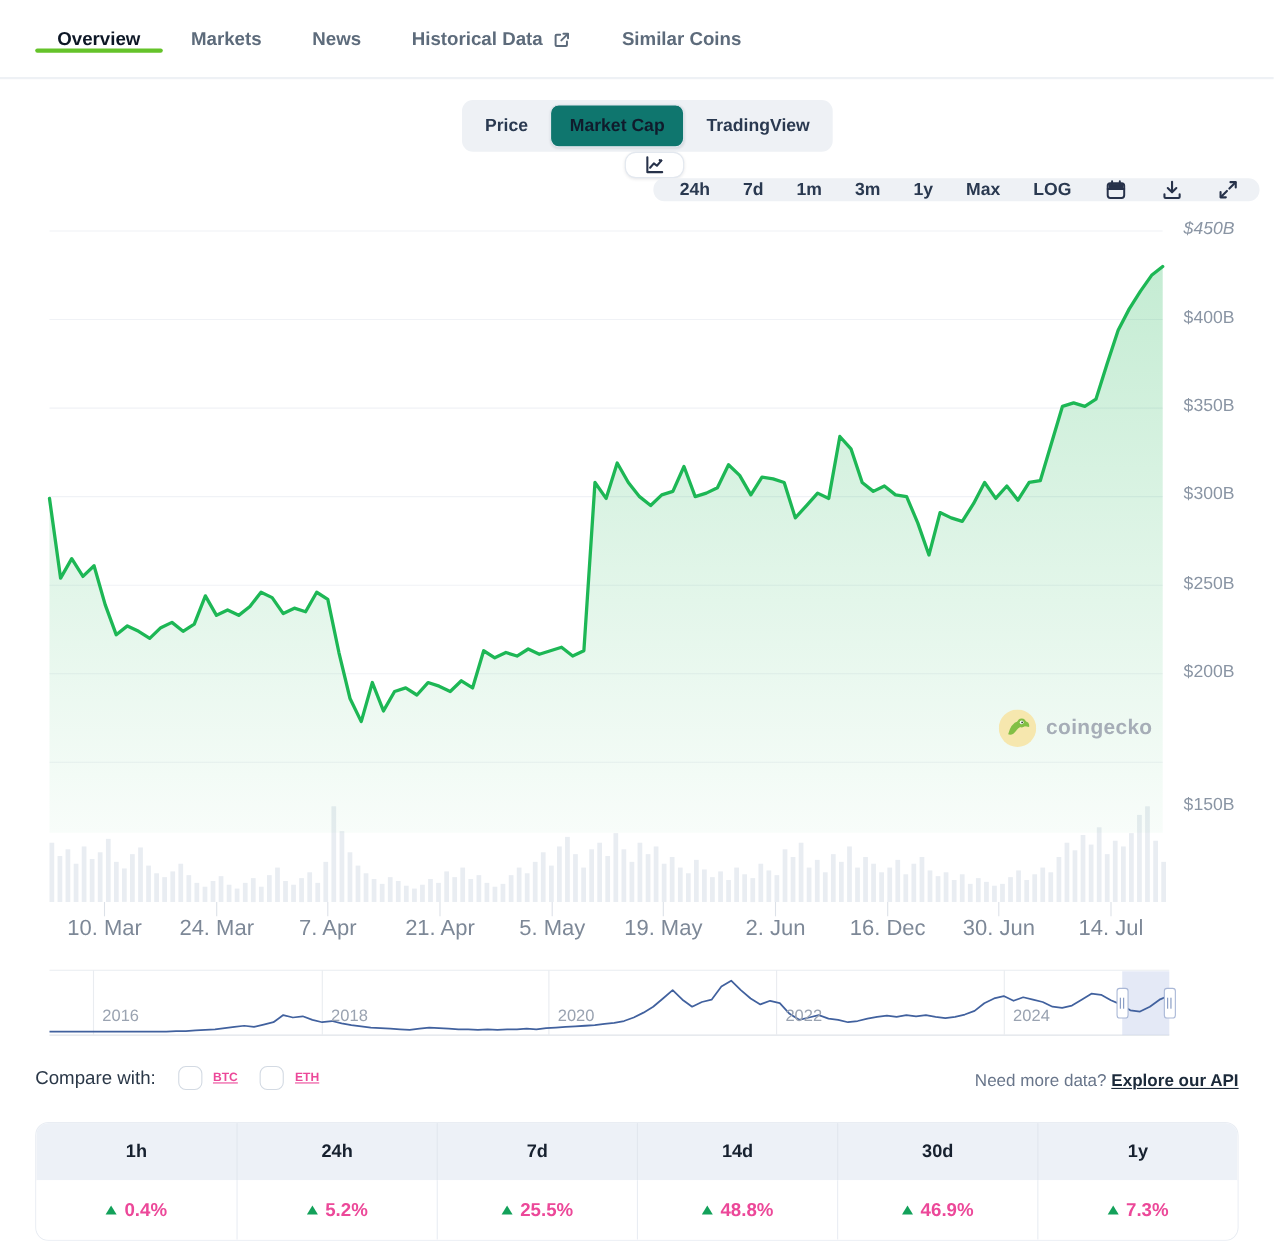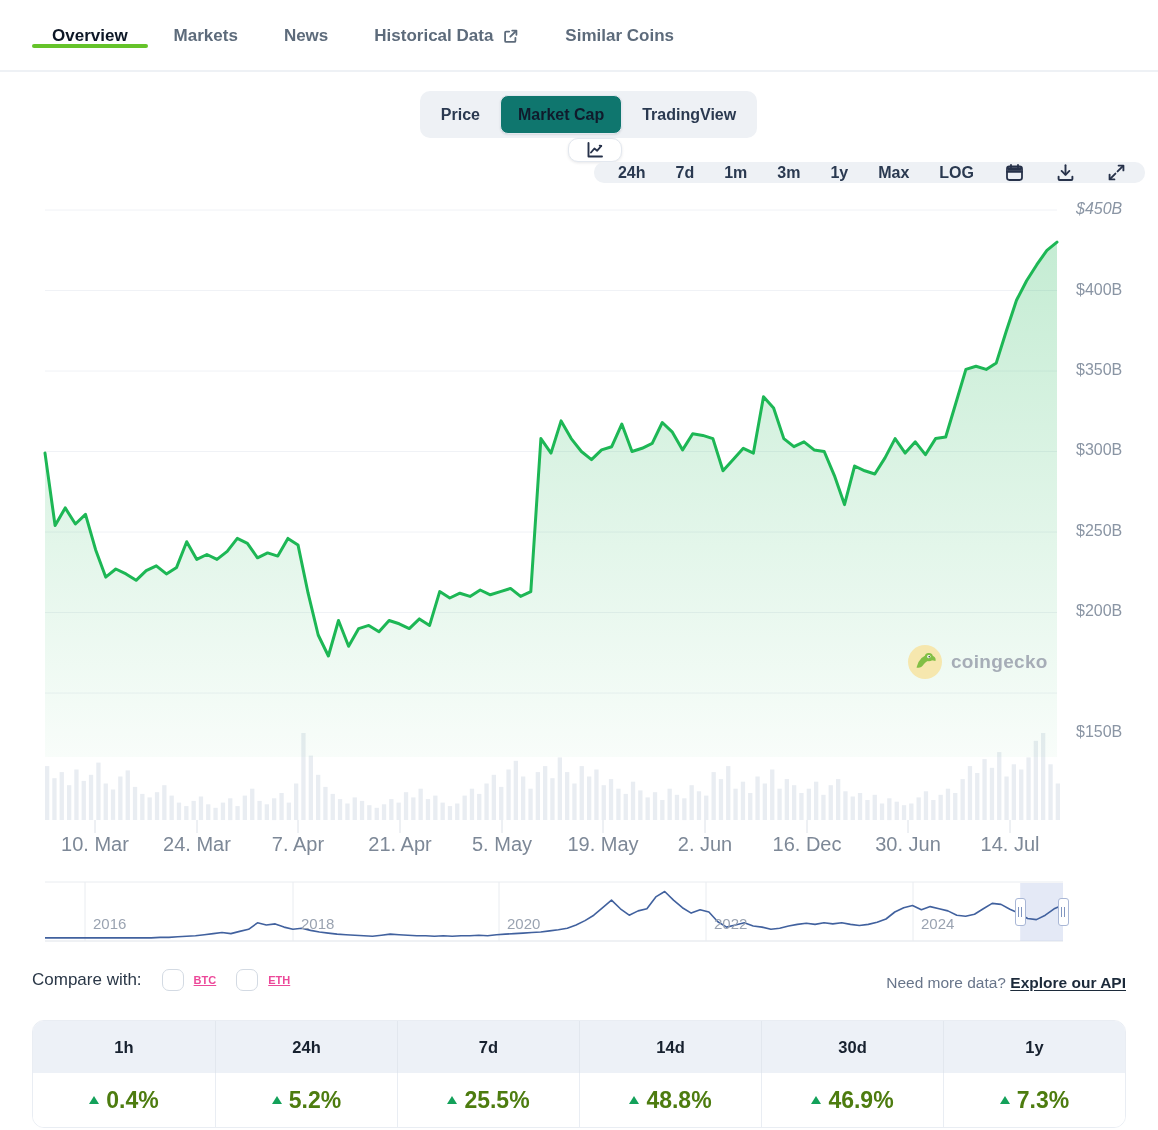--- a/index.html
+++ b/index.html
@@ -63,22 +63,22 @@
   .api-row a{color:#1c2a3a;font-weight:700;text-decoration:underline;text-underline-offset:2px;cursor:pointer;}
 
   
   .stats{position:absolute;left:32px;right:32px;top:1020px;border:1px solid #e9edf3;border-radius:12px;
         overflow:hidden;z-index:2;background:#fff;}
   .hrow{display:grid;grid-template-columns:repeat(6,1fr);background:#edf1f7;}
   .hcell{height:52px;display:flex;align-items:center;justify-content:center;font-size:16.5px;
         font-weight:700;color:#17212f;border-left:1px solid #e2e7ee;}
   .hcell:first-child{border-left:none;}
   .vrow{display:grid;grid-template-columns:repeat(6,1fr);background:#fff;}
-  .vcell{height:54px;display:flex;align-items:center;justify-content:center;gap:7px;font-size:23px;
-        font-weight:600;color:#4d7c0f;}
+  .vcell{height:54px;display:flex;align-items:center;justify-content:center;gap:7px;font-size:17px;
+        font-weight:600;color:#ec4899;}
   .vcell{border-left:1px solid #e9edf3;}
   .vcell:first-child{border-left:none;}
   .tri{width:0;height:0;border-left:5.5px solid transparent;border-right:5.5px solid transparent;
         border-bottom:8px solid #13a15a;flex:none;}
 </style>
 </head>
 <body>
 
 <svg id="chart-svg" width="1158" height="1130">
     <defs>

